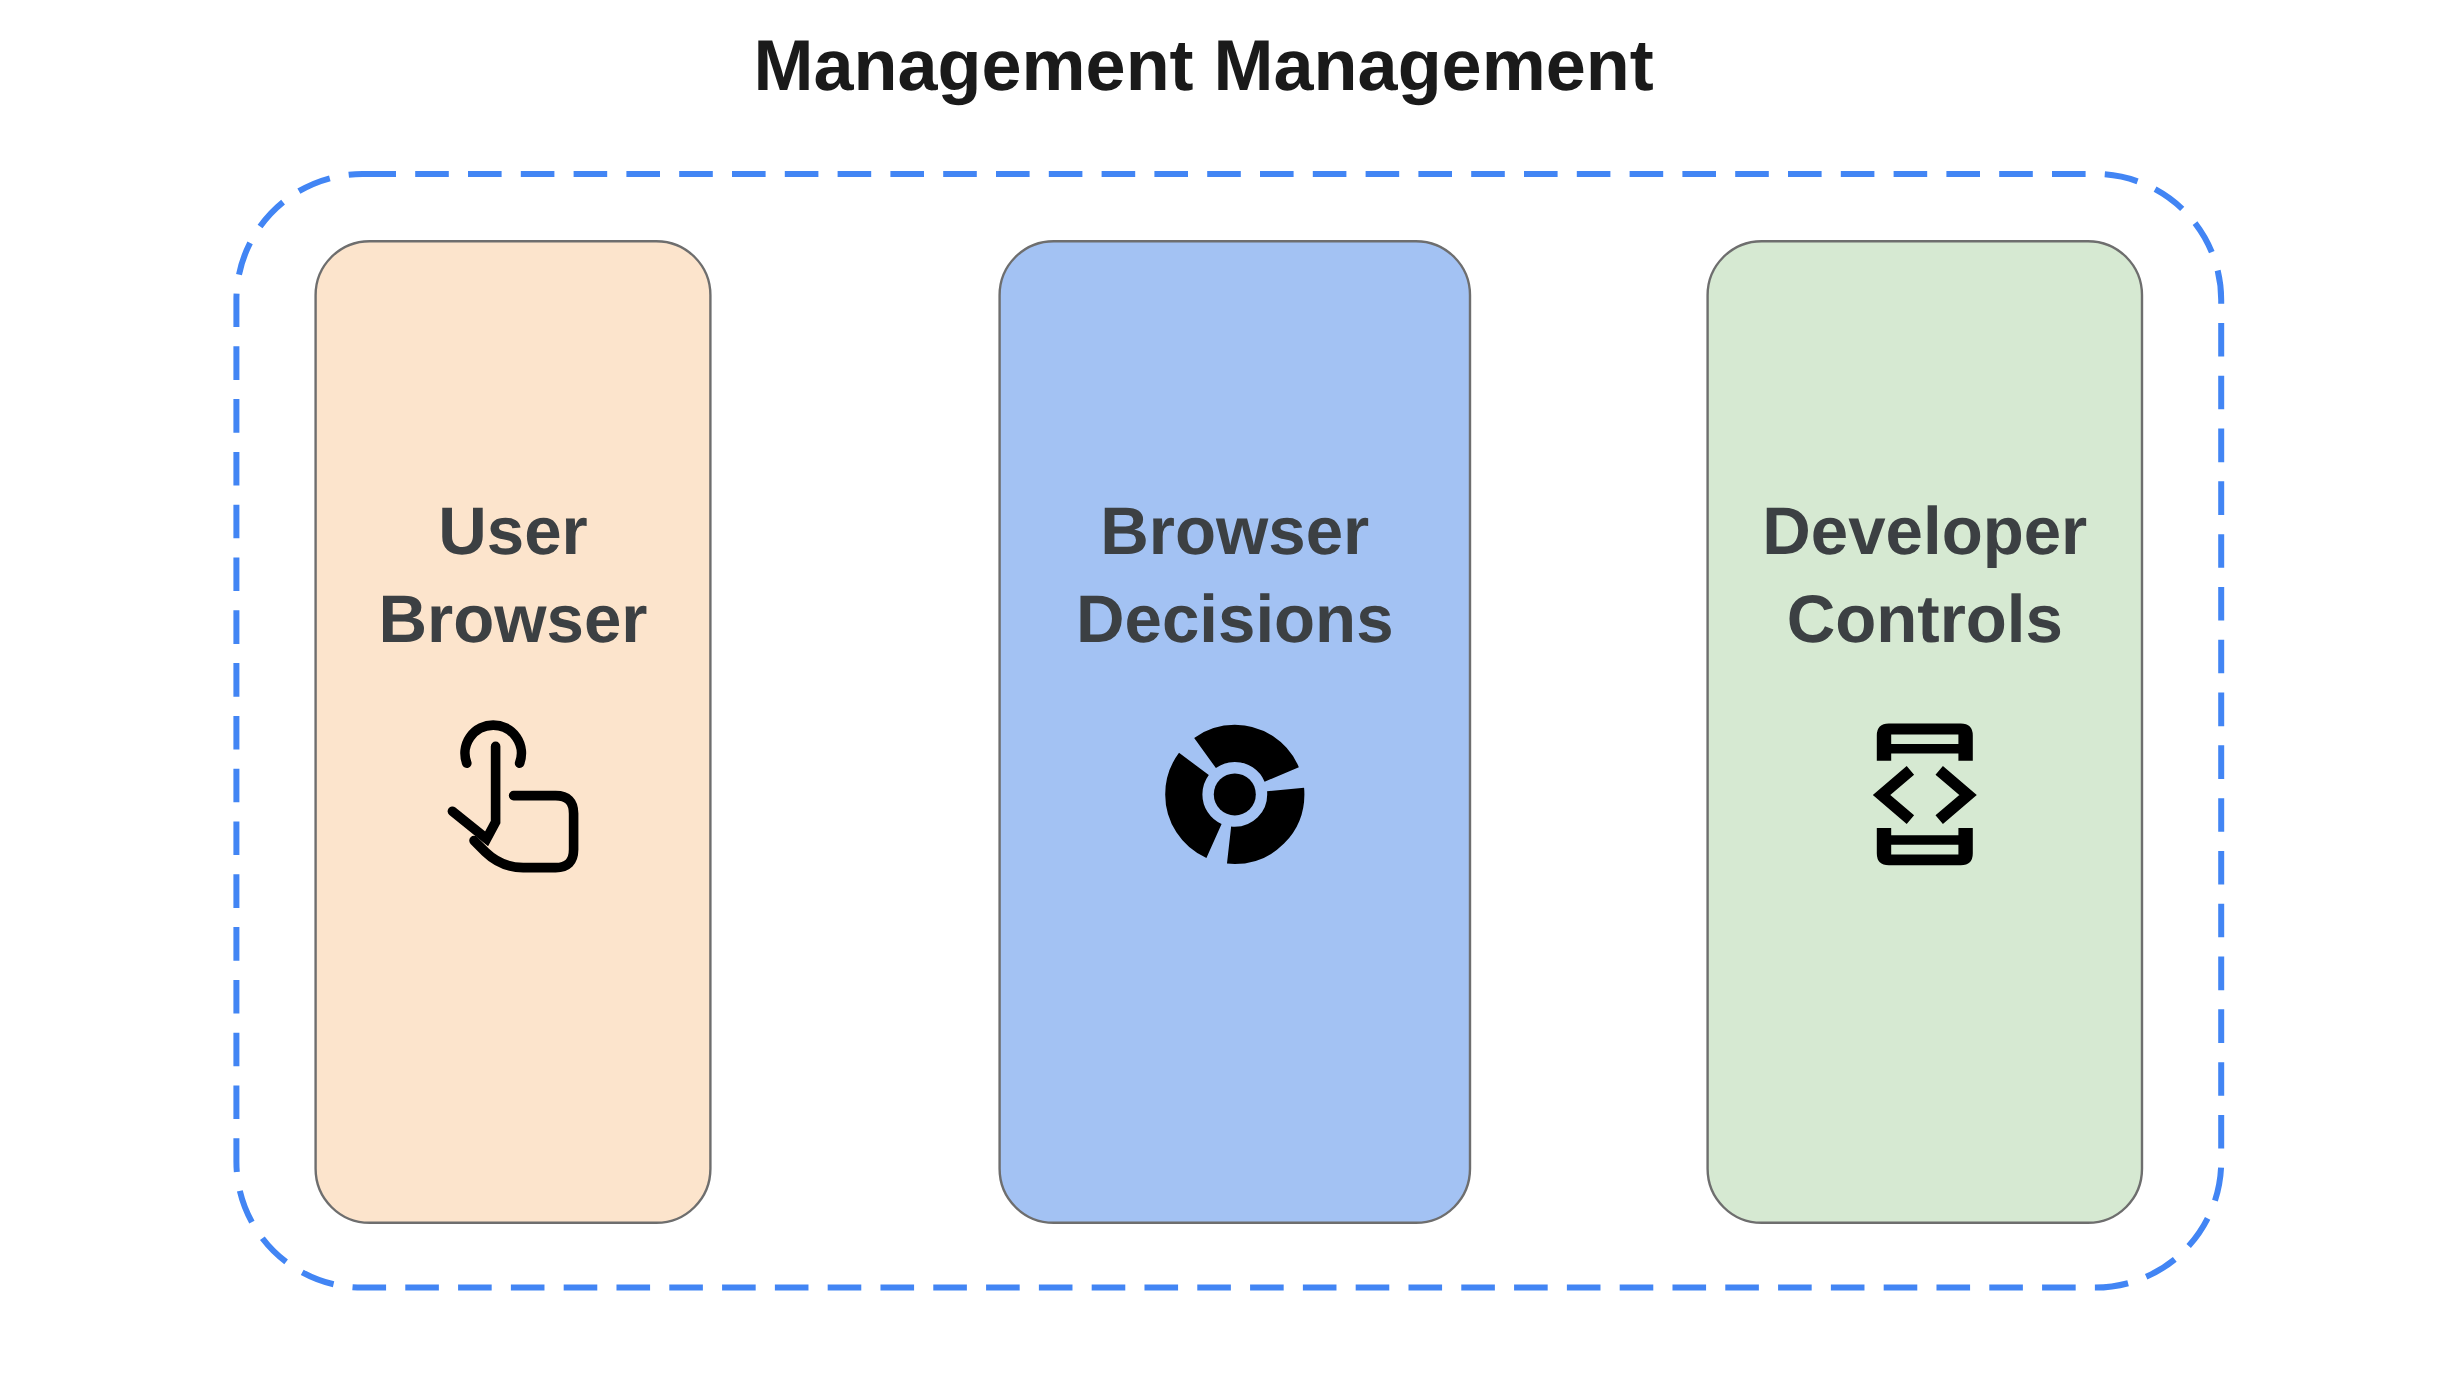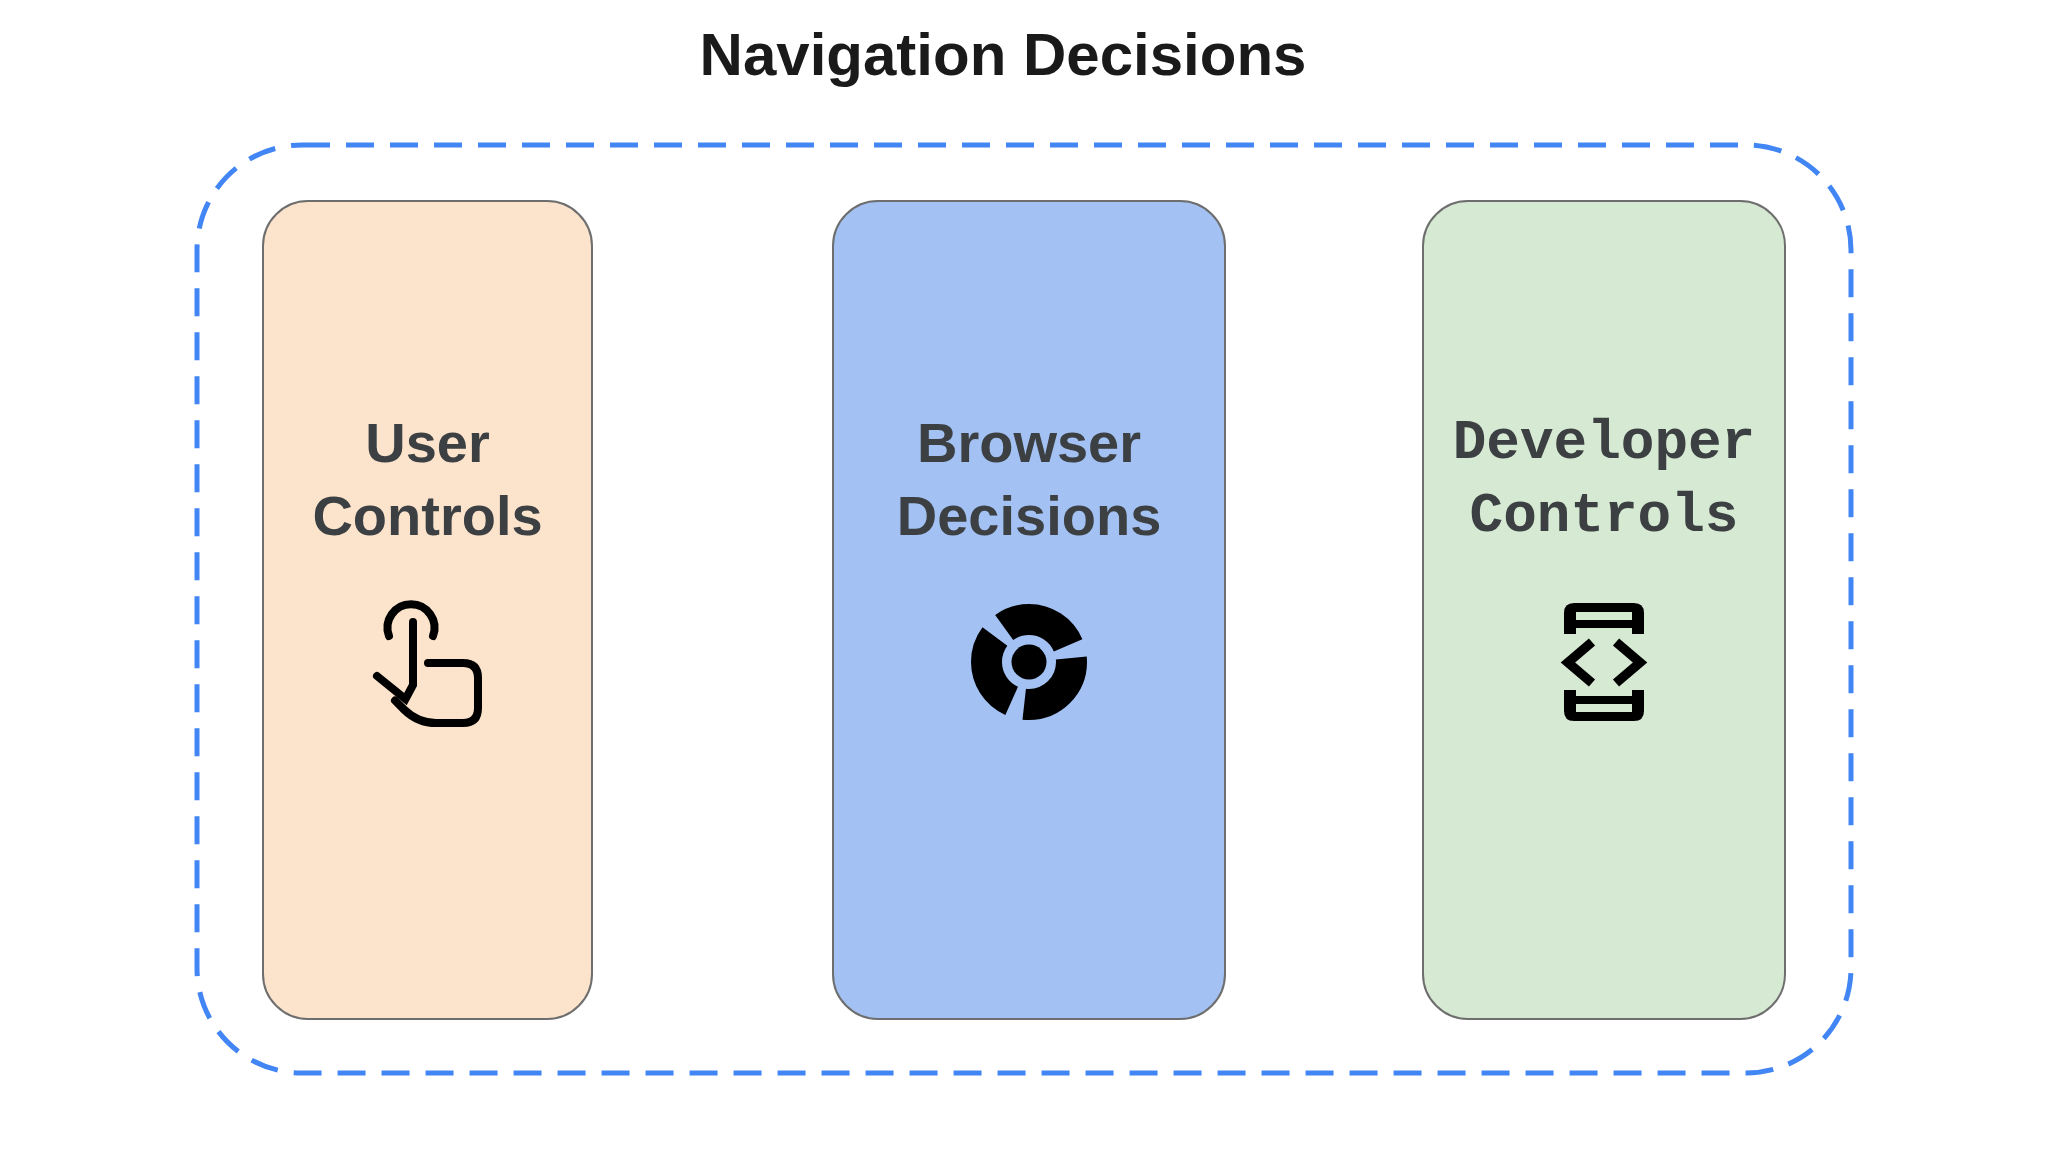--- a/index.html
+++ b/index.html
@@ -15,45 +15,45 @@
   }
   .frame-svg { position:absolute; left:192px; top:140px; }
   .card {
     position:absolute; top:200px; height:820px;
     box-sizing:border-box; border:2px solid #6e6e6e; border-radius:46px;
     display:flex; flex-direction:column; align-items:center;
     padding-top:205px;
   }
   .card-1 { left:262px;  width:331px; }
   .card-2 { left:832px;  width:394px; }
-  .card-3 { left:1422px; width:364px;font-family:Liberation Mono, monospace; }
+  .card-3 { left:1422px; width:364px; }
   .card-title {
     margin:0; font-size:56px; font-weight:700; line-height:1.3;
     color:#3c4043; text-align:center; white-space:pre-line;
   }
   .icon-wrap {
     margin-top:42px; height:134px;
     display:flex; align-items:center; justify-content:center;
     color:#000000;
   }
 </style>
 </head>
 <body>
 
 <div class="stage">
 
-  <h1 class="main-title" style="color: rgb(26, 26, 26);">Navigation Decisions</h1>
+  <h1 class="main-title" style="color: rgb(26, 26, 26);">Management Management</h1>
 
   <svg class="frame-svg" width="1664" height="938" viewBox="0 0 1664 938">
     <rect x="5" y="5" width="1654" height="928" rx="105" fill="none" stroke="#4285f4" stroke-width="5" stroke-dasharray="28 16"></rect>
   </svg>
 
   <div class="card card-1" style="background-color: rgb(252, 228, 204); border-color: rgb(110, 110, 110);">
     <h2 class="card-title" style="color: rgb(60, 64, 67);">User
-Controls</h2>
+Browser</h2>
     <div class="icon-wrap" style="color: rgb(0, 0, 0);">
       <svg width="112" height="132" viewBox="0 0 112 132">
         <path d="M17 40 A23.5 23.5 0 1 1 61 40" fill="none" stroke="currentColor" stroke-width="8" stroke-linecap="round"></path>
         <path d="M41 26 L41 89 L33.5 103 L5 80" fill="none" stroke="currentColor" stroke-width="8" stroke-linecap="round" stroke-linejoin="miter"></path>
         <path d="M56 67 H91 Q106 67 106 82 V112 Q106 127 91 127 H64 Q46 127 32.5 114 L23 104.5" fill="none" stroke="currentColor" stroke-width="8" stroke-linecap="round"></path>
       </svg>
     </div>
   </div>
 
   <div class="card card-2" style="background-color: rgb(163, 194, 243); border-color: rgb(110, 110, 110);">

